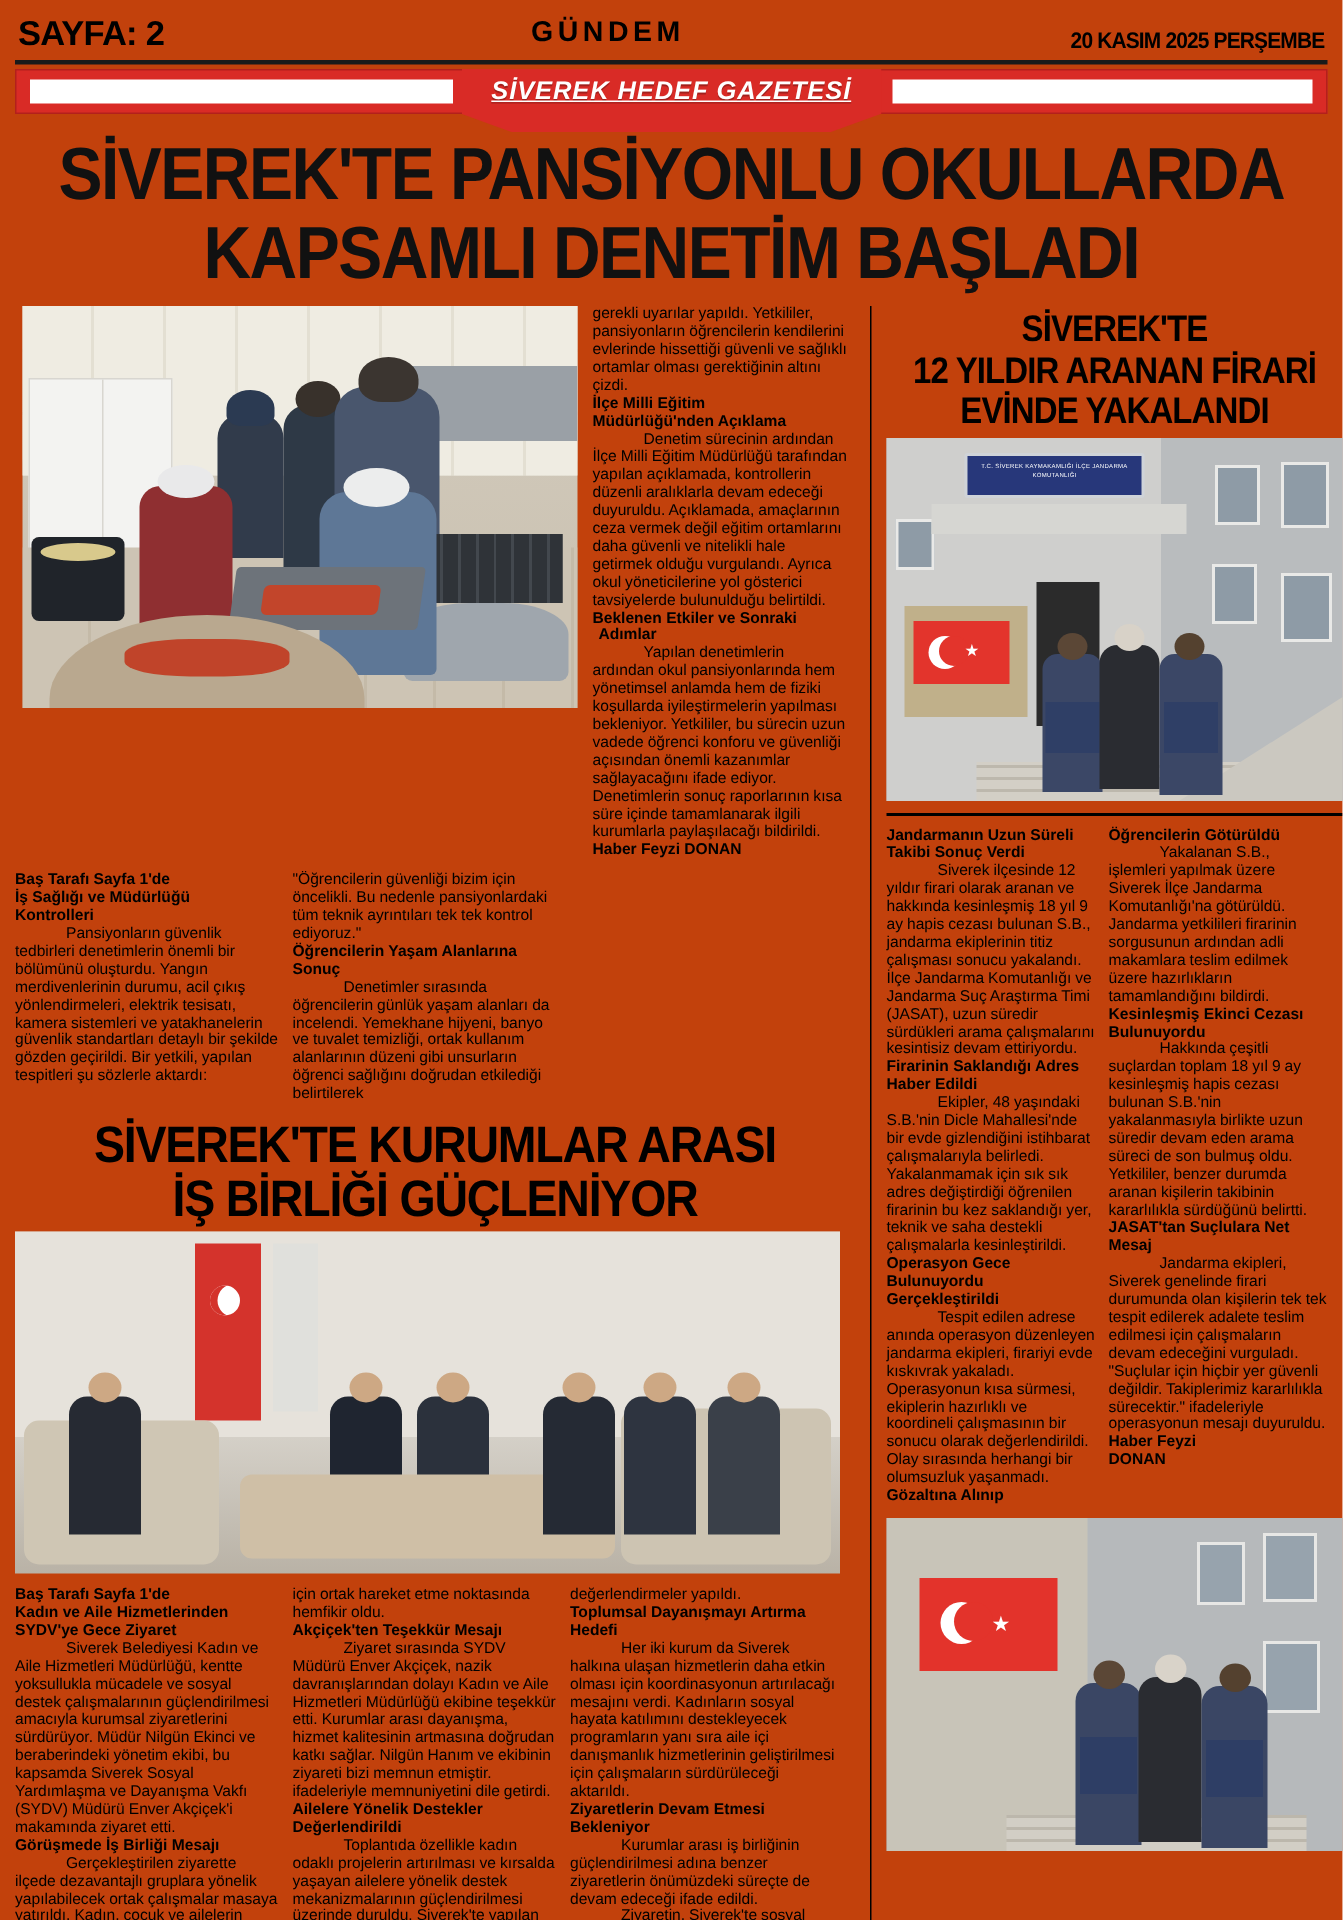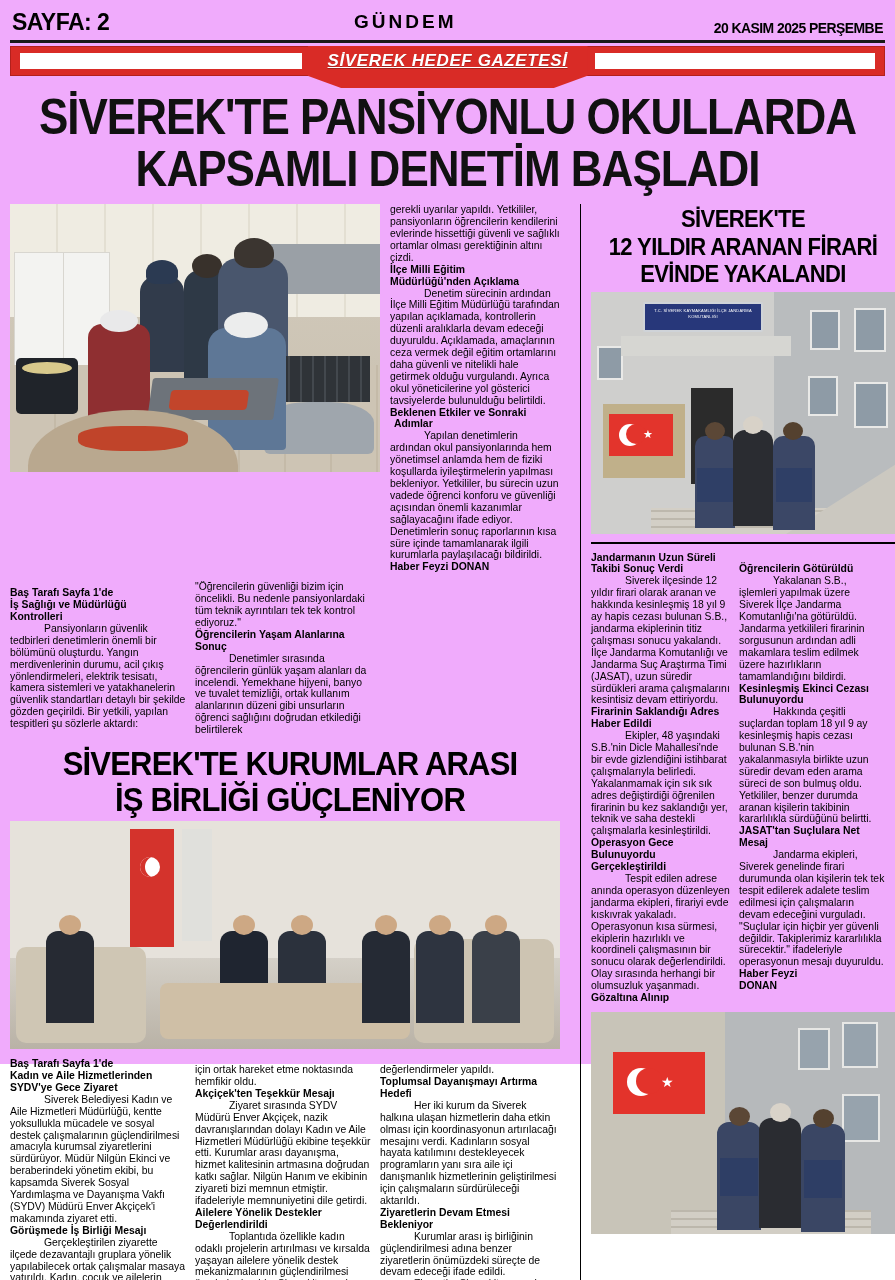--- a/index.html
+++ b/index.html
@@ -10,22 +10,22 @@
     height: 1280px;
     background: #ffffff;
     font-family: "Liberation Sans", sans-serif;
     color: #000;
     overflow: hidden;
   }
 
   .page {
     position: relative;
     width: 895px;
-    height: 1064px;
-    background: #f0abfc;
+    height: 1280px;
+    background: #c2410c;
     padding: 0 10px;
   }
 
   
   .masthead {
     display: flex;
     align-items: flex-end;
     justify-content: space-between;
     height: 38px;
     padding: 6px 2px 2px 2px;
@@ -249,21 +249,21 @@
   .r-o1:after{content:"";position:absolute;left:3px;top:36px;width:38px;height:38px;background:#2e3e65;}
   .r-s { position:absolute; left:168px; bottom:6px; width:42px; height:110px; background:#2a2c31; border-radius:12px 12px 0 0; }
   .r-s:before{content:"";position:absolute;left:11px;top:-15px;width:21px;height:19px;background:#d9d3c9;border-radius:50%;}
   .r-o2 { position:absolute; left:210px; bottom:2px; width:44px; height:108px; background:#3a4664; border-radius:12px 12px 0 0; }
   .r-o2:before{content:"";position:absolute;left:12px;top:-15px;width:21px;height:19px;background:#54412f;border-radius:50%;}
   .r-o2:after{content:"";position:absolute;left:3px;top:36px;width:38px;height:38px;background:#2e3e65;}
   .r-steps { position:absolute; left:80px; bottom:0; width:200px; height:24px;
              background: repeating-linear-gradient(0deg,#d2cec5 0 6px,#bcb7ac 6px 8px); }
 
   
-  .cols { display: flex; align-items: center; }
+  .cols { display: flex; }
   .col { padding-right: 9px; }
   .col:last-child { padding-right: 0; }
 
   p.t, .t {
     font-size: 10.4px;
     line-height: 11.9px;
     text-align: left;
     margin: 0;
     word-spacing: -0.2px;
   }
@@ -325,21 +325,21 @@
 
   <h1 class="headline-main">
     <span class="ln">SİVEREK'TE PANSİYONLU OKULLARDA</span>
     <span class="ln">KAPSAMLI DENETİM BAŞLADI</span>
   </h1>
 
   <div class="body-grid">
 
     <div class="left-zone">
 
-      <div style="display:flex;">
+      <div style="display:flex;justify-content:center;">
         <div class="photo photo-kitchen">
           <div class="k-wall"></div>
           <div class="k-cab"></div>
           <div class="k-hood"></div>
           <div class="k-counter"></div>
           <div class="k-floor"></div>
           <div class="k-p5"></div>
           <div class="k-p4"></div>
           <div class="k-p3"></div>
           <div class="k-crate"></div>

